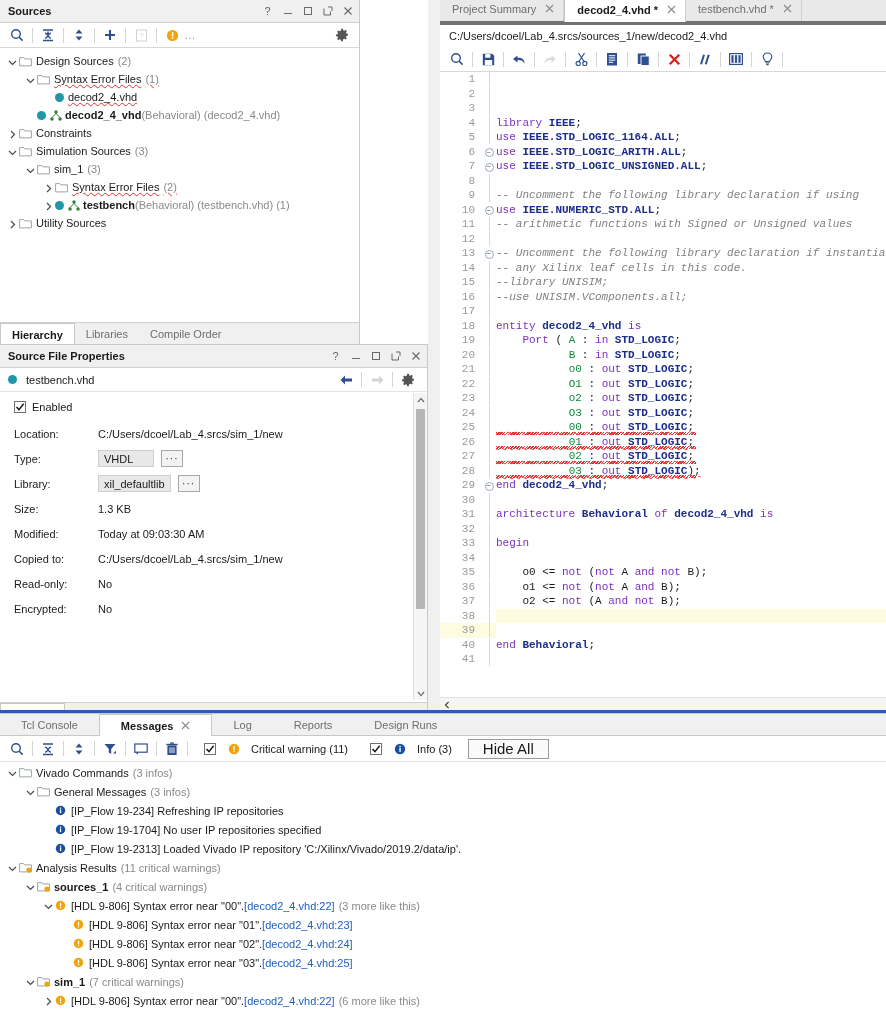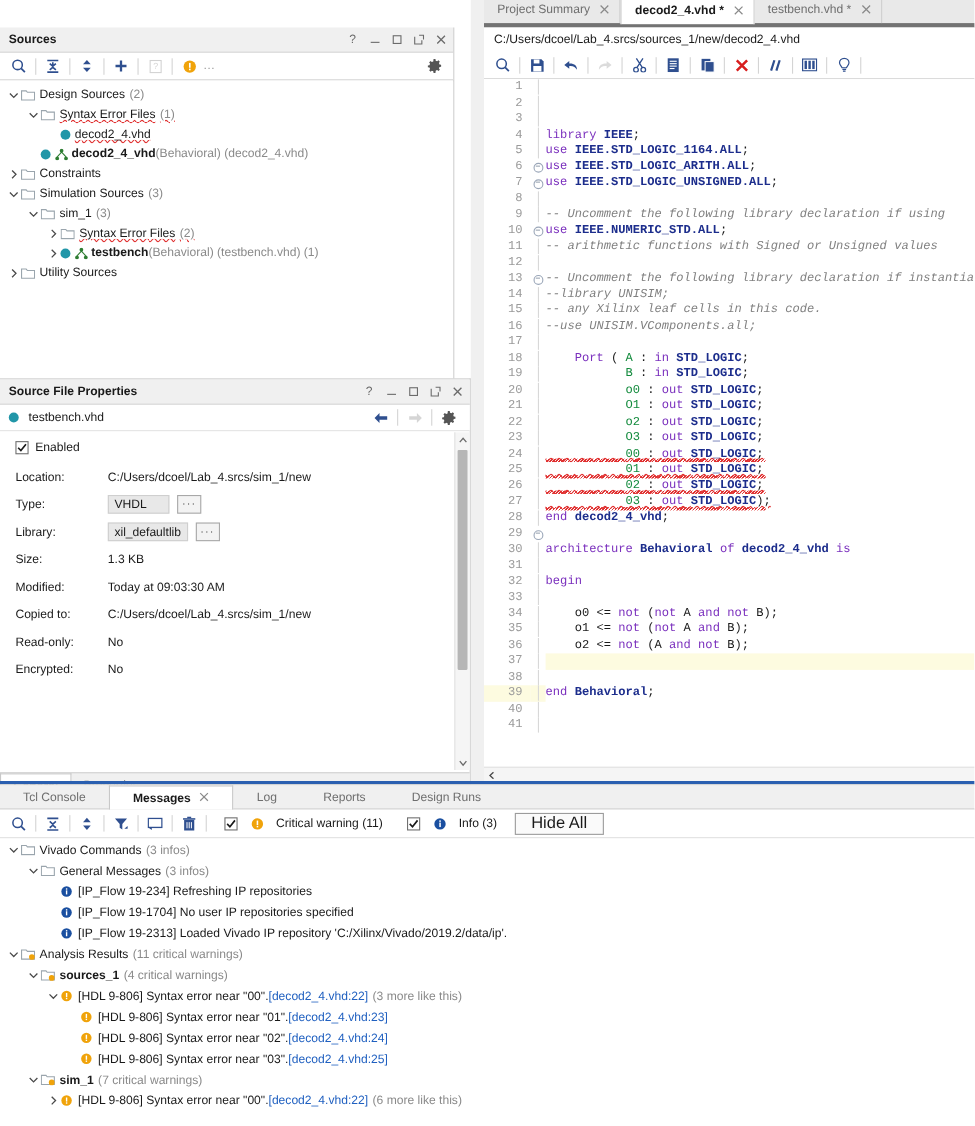--- a/index.html
+++ b/index.html
@@ -167,21 +167,21 @@
   .mlink { color: #2060c0; }
   .ico { display: inline-flex; margin-right: 5px; }
 
   .divider-h { position: absolute; background: #2a5fb0; }
 </style>
 </head>
 <body>
 
 <div id="app">
 
-  <div class="panel" id="sources-panel" style="left:0;top:0;width:413px;height:344px;border-right:1px solid #c9c9c9;margin-top:25px;">
+  <div class="panel" id="sources-panel" style="left:0;top:0;width:360px;height:344px;border-right:1px solid #c9c9c9;">
     <div class="panel-head">
       <span class="panel-title">Sources</span>
       <span class="head-spacer"></span>
       <span class="wincontrols">
         <span class="wc">?</span>
         <span class="wc">
           <svg width="10" height="10" viewBox="0 0 10 10">
               <rect x="1" y="7" width="8" height="1" fill="#6b6b6b"></rect>
             </svg>
         </span>
@@ -704,24 +704,25 @@
           <div class="ln errline"><span class="kw" style="white-space: pre;">library </span><span class="id" style="white-space: pre;">IEEE</span><span class="pl" style="white-space: pre;">;</span></div>
           <div class="ln errline"><span class="kw" style="white-space: pre;">use </span><span class="id" style="white-space: pre;">IEEE.STD_LOGIC_1164.ALL</span><span class="pl" style="white-space: pre;">;</span></div>
           <div class="ln errline"><span class="kw" style="white-space: pre;">use </span><span class="id" style="white-space: pre;">IEEE.STD_LOGIC_ARITH.ALL</span><span class="pl" style="white-space: pre;">;</span></div>
           <div class="ln errline"><span class="kw" style="white-space: pre;">use </span><span class="id" style="white-space: pre;">IEEE.STD_LOGIC_UNSIGNED.ALL</span><span class="pl" style="white-space: pre;">;</span></div>
           <div class="ln errline"></div>
           <div class="ln errline"><span class="cm" style="white-space: pre;">-- Uncomment the following library declaration if using</span></div>
           <div class="ln errline"><span class="kw" style="white-space: pre;">use </span><span class="id" style="white-space: pre;">IEEE.NUMERIC_STD.ALL</span><span class="pl" style="white-space: pre;">;</span></div>
           <div class="ln errline"><span class="cm" style="white-space: pre;">-- arithmetic functions with Signed or Unsigned values</span></div>
           <div class="ln errline"></div>
           <div class="ln errline"><span class="cm" style="white-space: pre;">-- Uncomment the following library declaration if instantiating</span></div>
+          <div class="ln errline"><span class="cm" style="white-space: pre;">-- any Xilinx leaf cells in this code.</span></div>
           <div class="ln errline"><span class="cm" style="white-space: pre;">--library UNISIM;</span></div>
-          <div class="ln errline"><span class="cm" style="white-space: pre;">-- any Xilinx leaf cells in this code.</span></div>
           <div class="ln errline"><span class="cm" style="white-space: pre;">--use UNISIM.VComponents.all;</span></div>
           <div class="ln errline"></div>
+          <div class="ln errline"><span class="kw" style="white-space: pre;">entity </span><span class="id" style="white-space: pre;">decod2_4_vhd</span><span class="kw" style="white-space: pre;"> is</span></div>
           <div class="ln errline"><span class="pl" style="white-space: pre;">    </span><span class="kw" style="white-space: pre;">Port</span><span class="pl" style="white-space: pre;"> ( </span><span class="pn" style="white-space: pre;">A</span><span class="pl" style="white-space: pre;"> : </span><span class="kw" style="white-space: pre;">in </span><span class="id" style="white-space: pre;">STD_LOGIC</span><span class="pl" style="white-space: pre;">;</span></div>
           <div class="ln errline"><span class="pl" style="white-space: pre;">           </span><span class="pn" style="white-space: pre;">B</span><span class="pl" style="white-space: pre;"> : </span><span class="kw" style="white-space: pre;">in </span><span class="id" style="white-space: pre;">STD_LOGIC</span><span class="pl" style="white-space: pre;">;</span></div>
           <div class="ln errline"><span class="pl" style="white-space: pre;">           </span><span class="pn" style="white-space: pre;">o0</span><span class="pl" style="white-space: pre;"> : </span><span class="kw" style="white-space: pre;">out </span><span class="id" style="white-space: pre;">STD_LOGIC</span><span class="pl" style="white-space: pre;">;</span></div>
           <div class="ln errline"><span class="pl" style="white-space: pre;">           </span><span class="pn" style="white-space: pre;">O1</span><span class="pl" style="white-space: pre;"> : </span><span class="kw" style="white-space: pre;">out </span><span class="id" style="white-space: pre;">STD_LOGIC</span><span class="pl" style="white-space: pre;">;</span></div>
           <div class="ln errline"><span class="pl" style="white-space: pre;">           </span><span class="pn" style="white-space: pre;">o2</span><span class="pl" style="white-space: pre;"> : </span><span class="kw" style="white-space: pre;">out </span><span class="id" style="white-space: pre;">STD_LOGIC</span><span class="pl" style="white-space: pre;">;</span></div>
           <div class="ln errline"><span class="pl" style="white-space: pre;">           </span><span class="pn" style="white-space: pre;">O3</span><span class="pl" style="white-space: pre;"> : </span><span class="kw" style="white-space: pre;">out </span><span class="id" style="white-space: pre;">STD_LOGIC</span><span class="pl" style="white-space: pre;">;</span></div>
           <div class="ln errline"><span class="pl sqw" style="white-space: pre;">           </span><span class="pn sqw" style="white-space: pre;">00</span><span class="pl sqw" style="white-space: pre;"> : </span><span class="kw sqw" style="white-space: pre;">out </span><span class="id sqw" style="white-space: pre;">STD_LOGIC</span><span class="pl sqw" style="white-space: pre;">;</span><span class="wv" style="width: 200px;"></span></div>
           <div class="ln errline"><span class="pl sqw" style="white-space: pre;">           </span><span class="pn sqw" style="white-space: pre;">01</span><span class="pl sqw" style="white-space: pre;"> : </span><span class="kw sqw" style="white-space: pre;">out </span><span class="id sqw" style="white-space: pre;">STD_LOGIC</span><span class="pl sqw" style="white-space: pre;">;</span><span class="wv" style="width: 200px;"></span></div>
           <div class="ln errline"><span class="pl sqw" style="white-space: pre;">           </span><span class="pn sqw" style="white-space: pre;">02</span><span class="pl sqw" style="white-space: pre;"> : </span><span class="kw sqw" style="white-space: pre;">out </span><span class="id sqw" style="white-space: pre;">STD_LOGIC</span><span class="pl sqw" style="white-space: pre;">;</span><span class="wv" style="width: 200px;"></span></div>
           <div class="ln errline"><span class="pl sqw" style="white-space: pre;">           </span><span class="pn sqw" style="white-space: pre;">03</span><span class="pl sqw" style="white-space: pre;"> : </span><span class="kw sqw" style="white-space: pre;">out </span><span class="id sqw" style="white-space: pre;">STD_LOGIC</span><span class="pl sqw" style="white-space: pre;">);</span><span class="wv" style="width: 200px;"></span></div>

